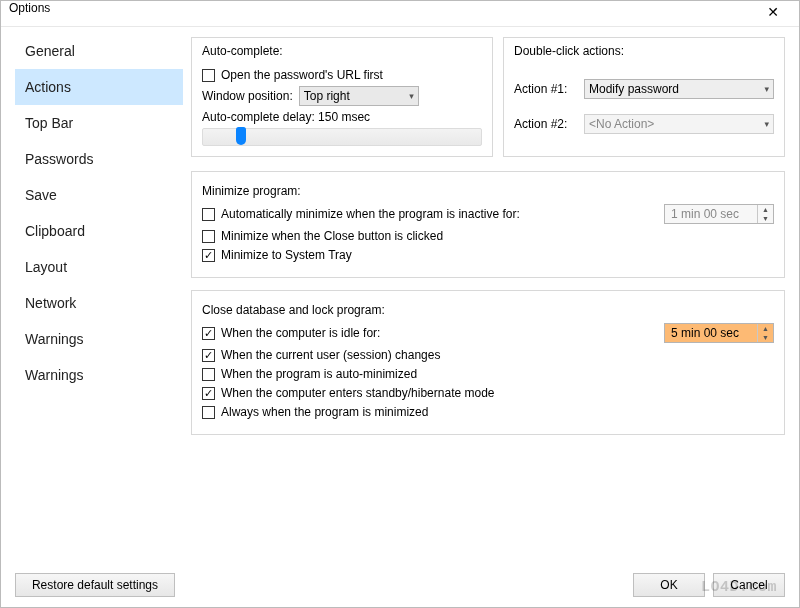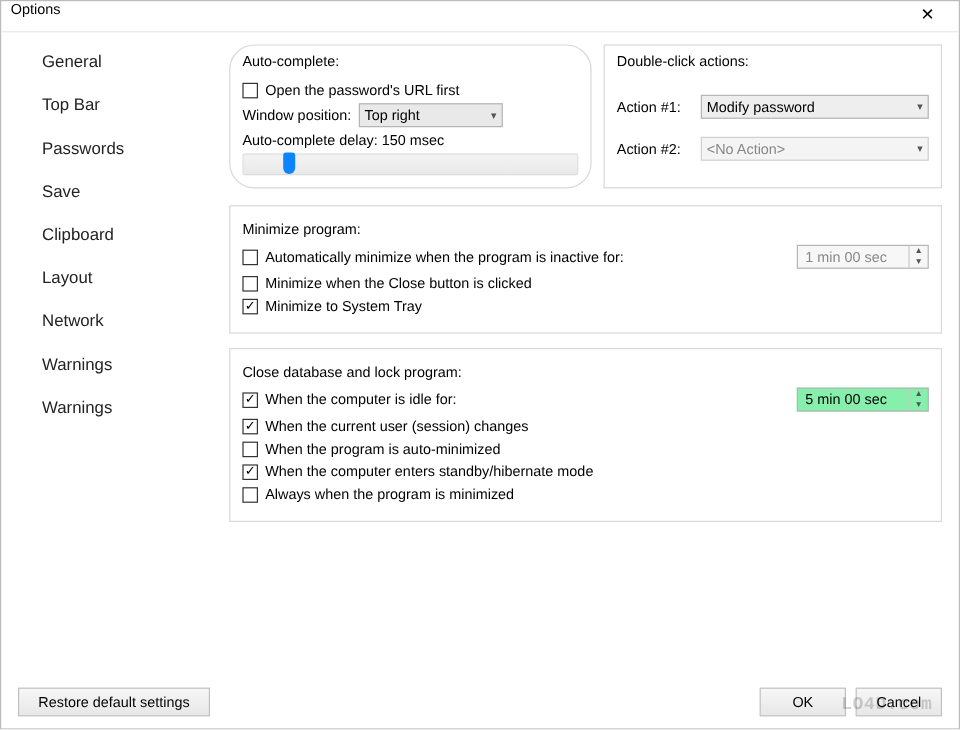--- a/index.html
+++ b/index.html
@@ -38,21 +38,21 @@
     line-height: 22px;
     cursor: default;
   }
   .body {
     flex:1;
     display:flex;
     overflow:hidden;
   }
   .sidebar {
     width: 188px;
-    padding: 6px 6px 6px 24px;
+    padding: 6px 6px 6px 14px;
   }
   .sidebar .item {
     padding: 10px 10px;
     font-size: 14px;
     color: #222;
     cursor: default;
   }
   .sidebar .item.selected {
     background: #cde8ff;
   }
@@ -63,21 +63,21 @@
   }
   .topboxes {
     display:flex;
     gap: 10px;
     margin-bottom: 14px;
   }
   .groupbox {
     border: 1px solid #d8d8d8;
     padding: 6px 10px 10px 10px;
   }
-  .groupbox.ac { flex: 1 1 290px; border-radius: 21px; }
+  .groupbox.ac { flex: 1 1 290px; }
   .groupbox.dc { flex: 1 1 270px; }
   .groupbox .gtitle {
     font-size: 12px;
     padding: 0 0 6px 0;
   }
   .row { display:flex; align-items:center; gap:6px; margin: 4px 0; }
   .chk {
     width: 13px; height: 13px;
     border: 1px solid #333;
     display:inline-flex;
@@ -122,21 +122,21 @@
   .section-title { font-size:12px; margin: 4px 0 6px 0; }
   .section { border:1px solid #d8d8d8; padding:8px 10px 10px 10px; margin-bottom: 12px; }
   .section .opt { display:flex; align-items:center; gap:6px; margin: 5px 0; }
   .right-field {
     float:right;
     display:flex;
     align-items:center;
   }
   .spin {
     border:1px solid #b5b5b5;
-    background:#86efac;
+    background:#fdba74;
     height:20px;
     display:flex;
     align-items:stretch;
     width: 110px;
   }
   .spin.disabled { color:#888; background:#f7f7f7; }
   .spin .val { flex:1; padding:0 6px; display:flex; align-items:center; }
   .spin .btns { width:16px; display:flex; flex-direction:column; border-left:1px solid #c8c8c8;}
   .spin .btns div { flex:1; font-size:7px; display:flex; align-items:center; justify-content:center; color:#555;}
   .footer {
@@ -174,20 +174,21 @@
 
   <div class="titlebar">
     <span class="title">Options</span>
     <span class="close">✕</span>
   </div>
 
   <div class="body">
 
     <div class="sidebar">
       <div class="item"><span>General</span></div>
+      <div class="item selected"><span>Actions</span></div>
       <div class="item"><span>Top Bar</span></div>
       <div class="item"><span>Passwords</span></div>
       <div class="item"><span>Save</span></div>
       <div class="item"><span>Clipboard</span></div>
       <div class="item"><span>Layout</span></div>
       <div class="item"><span>Network</span></div>
       <div class="item"><span>Warnings</span></div>
       <div class="item"><span>Warnings</span></div>
     </div>
 

